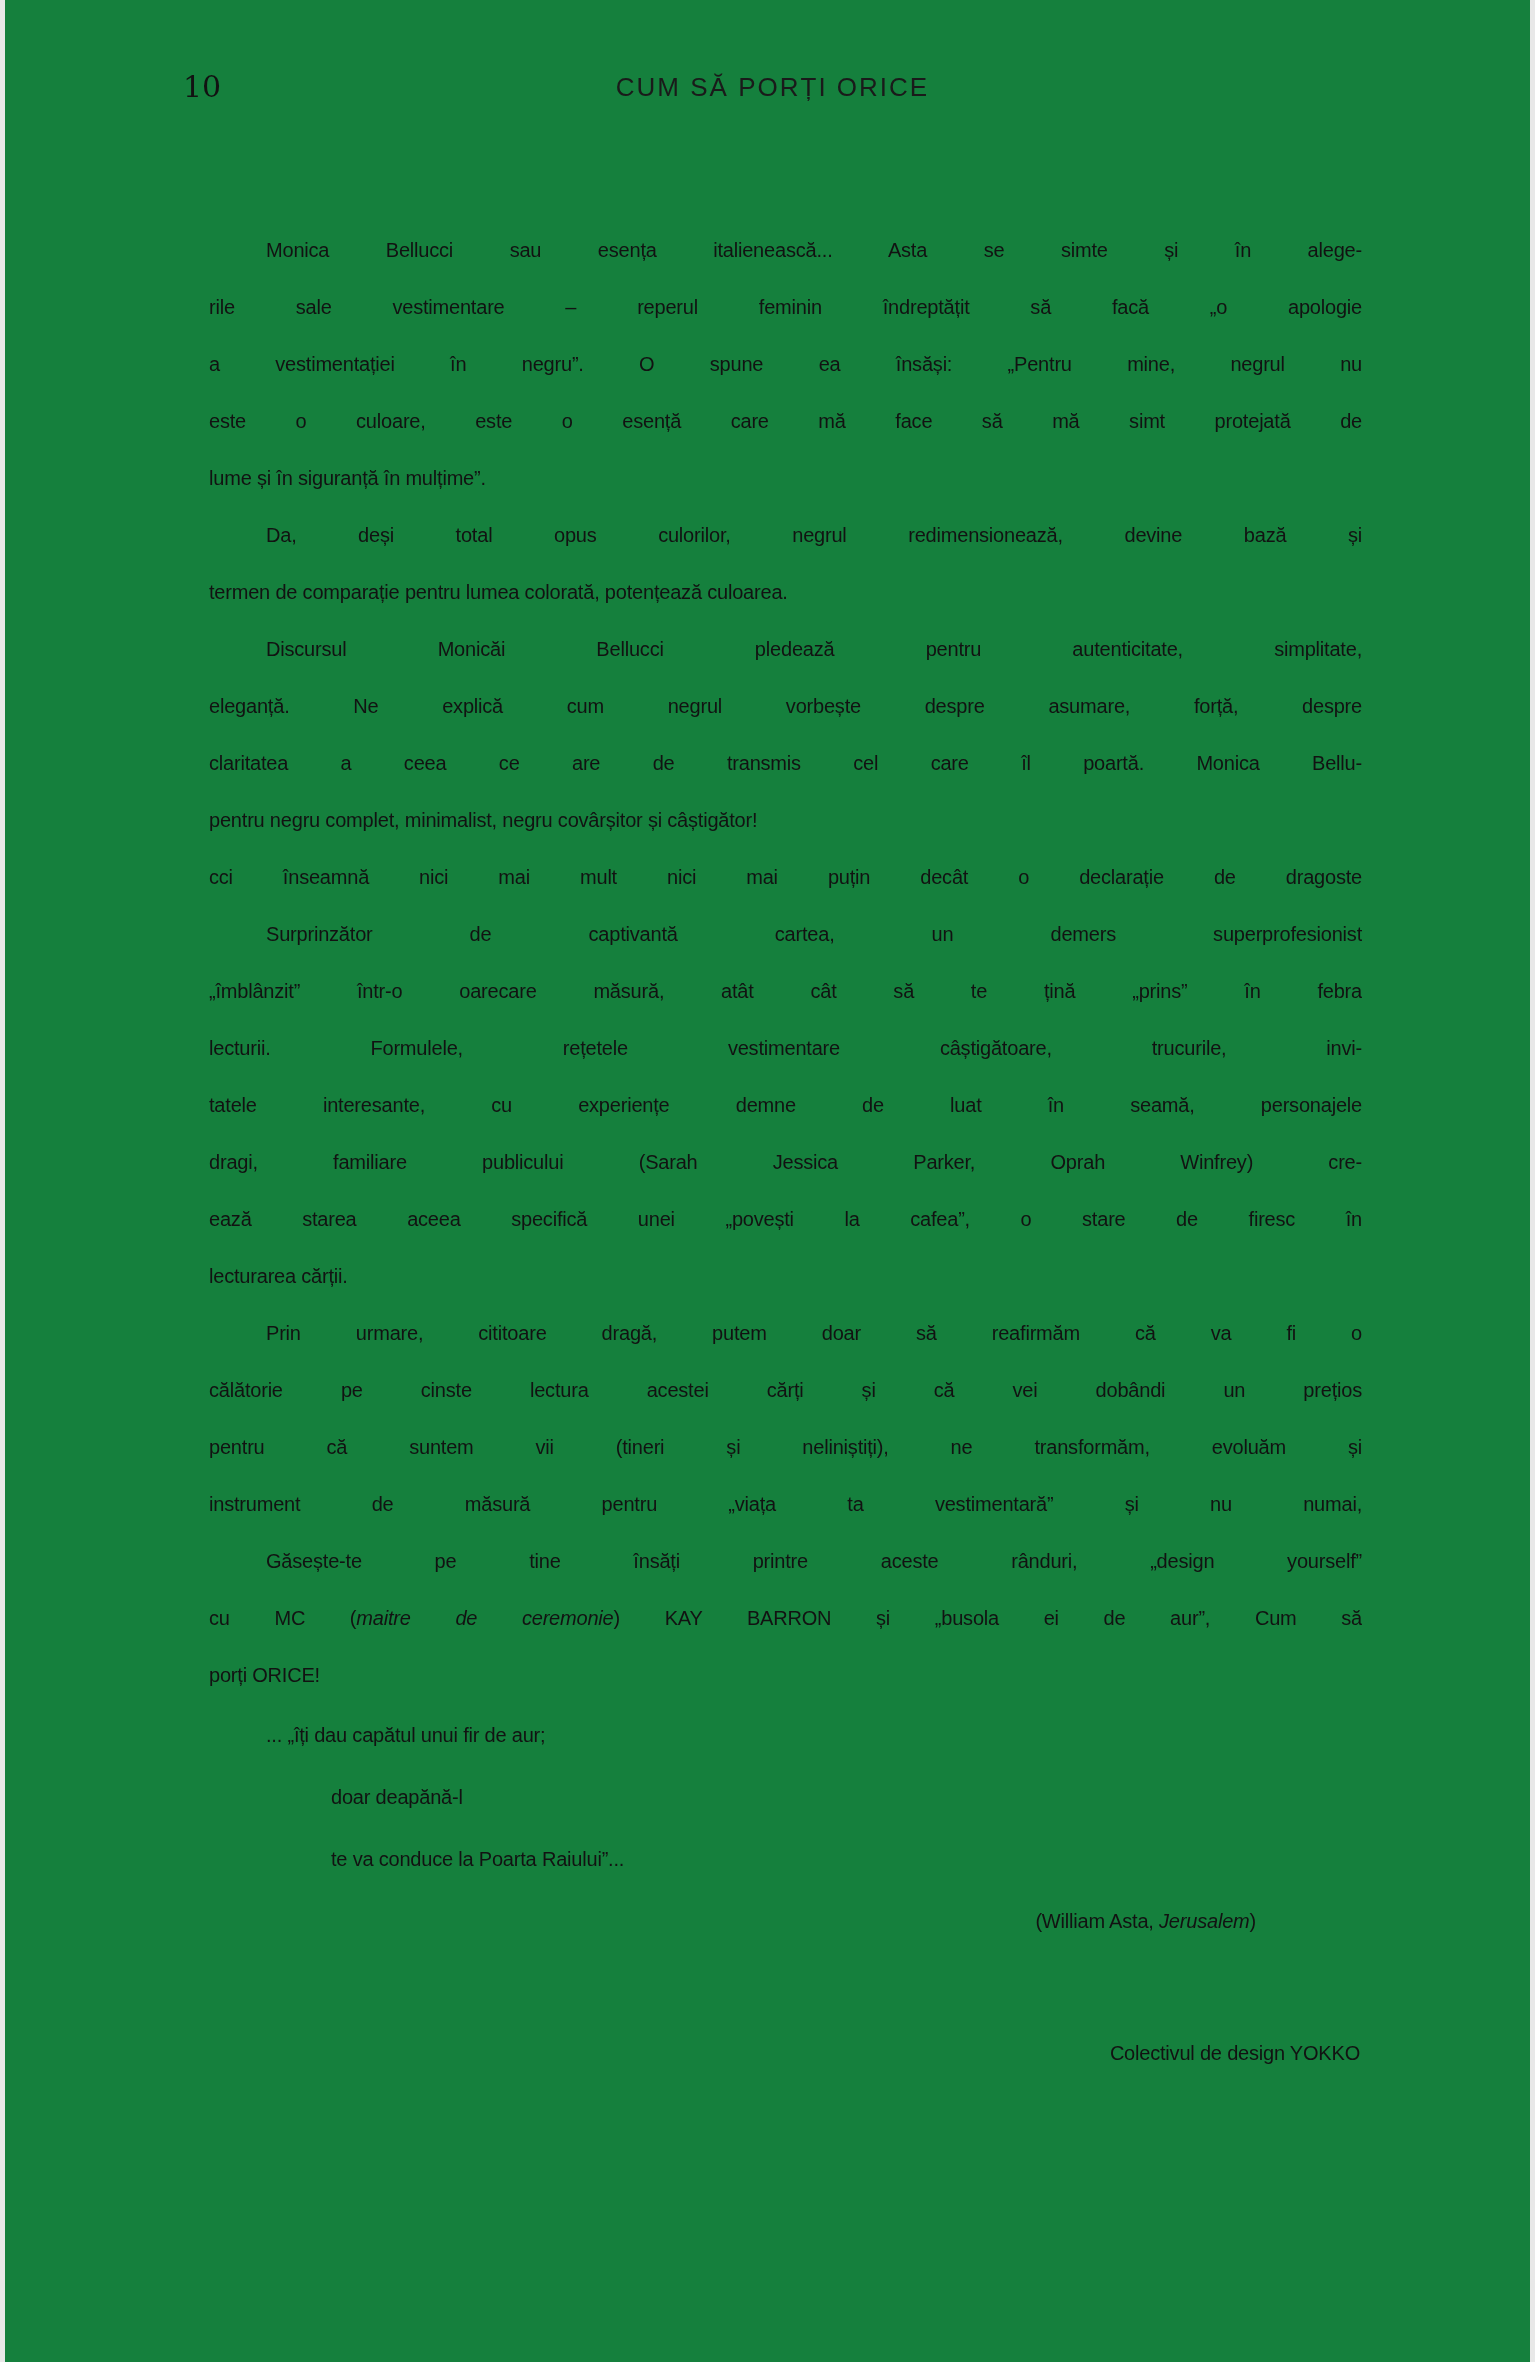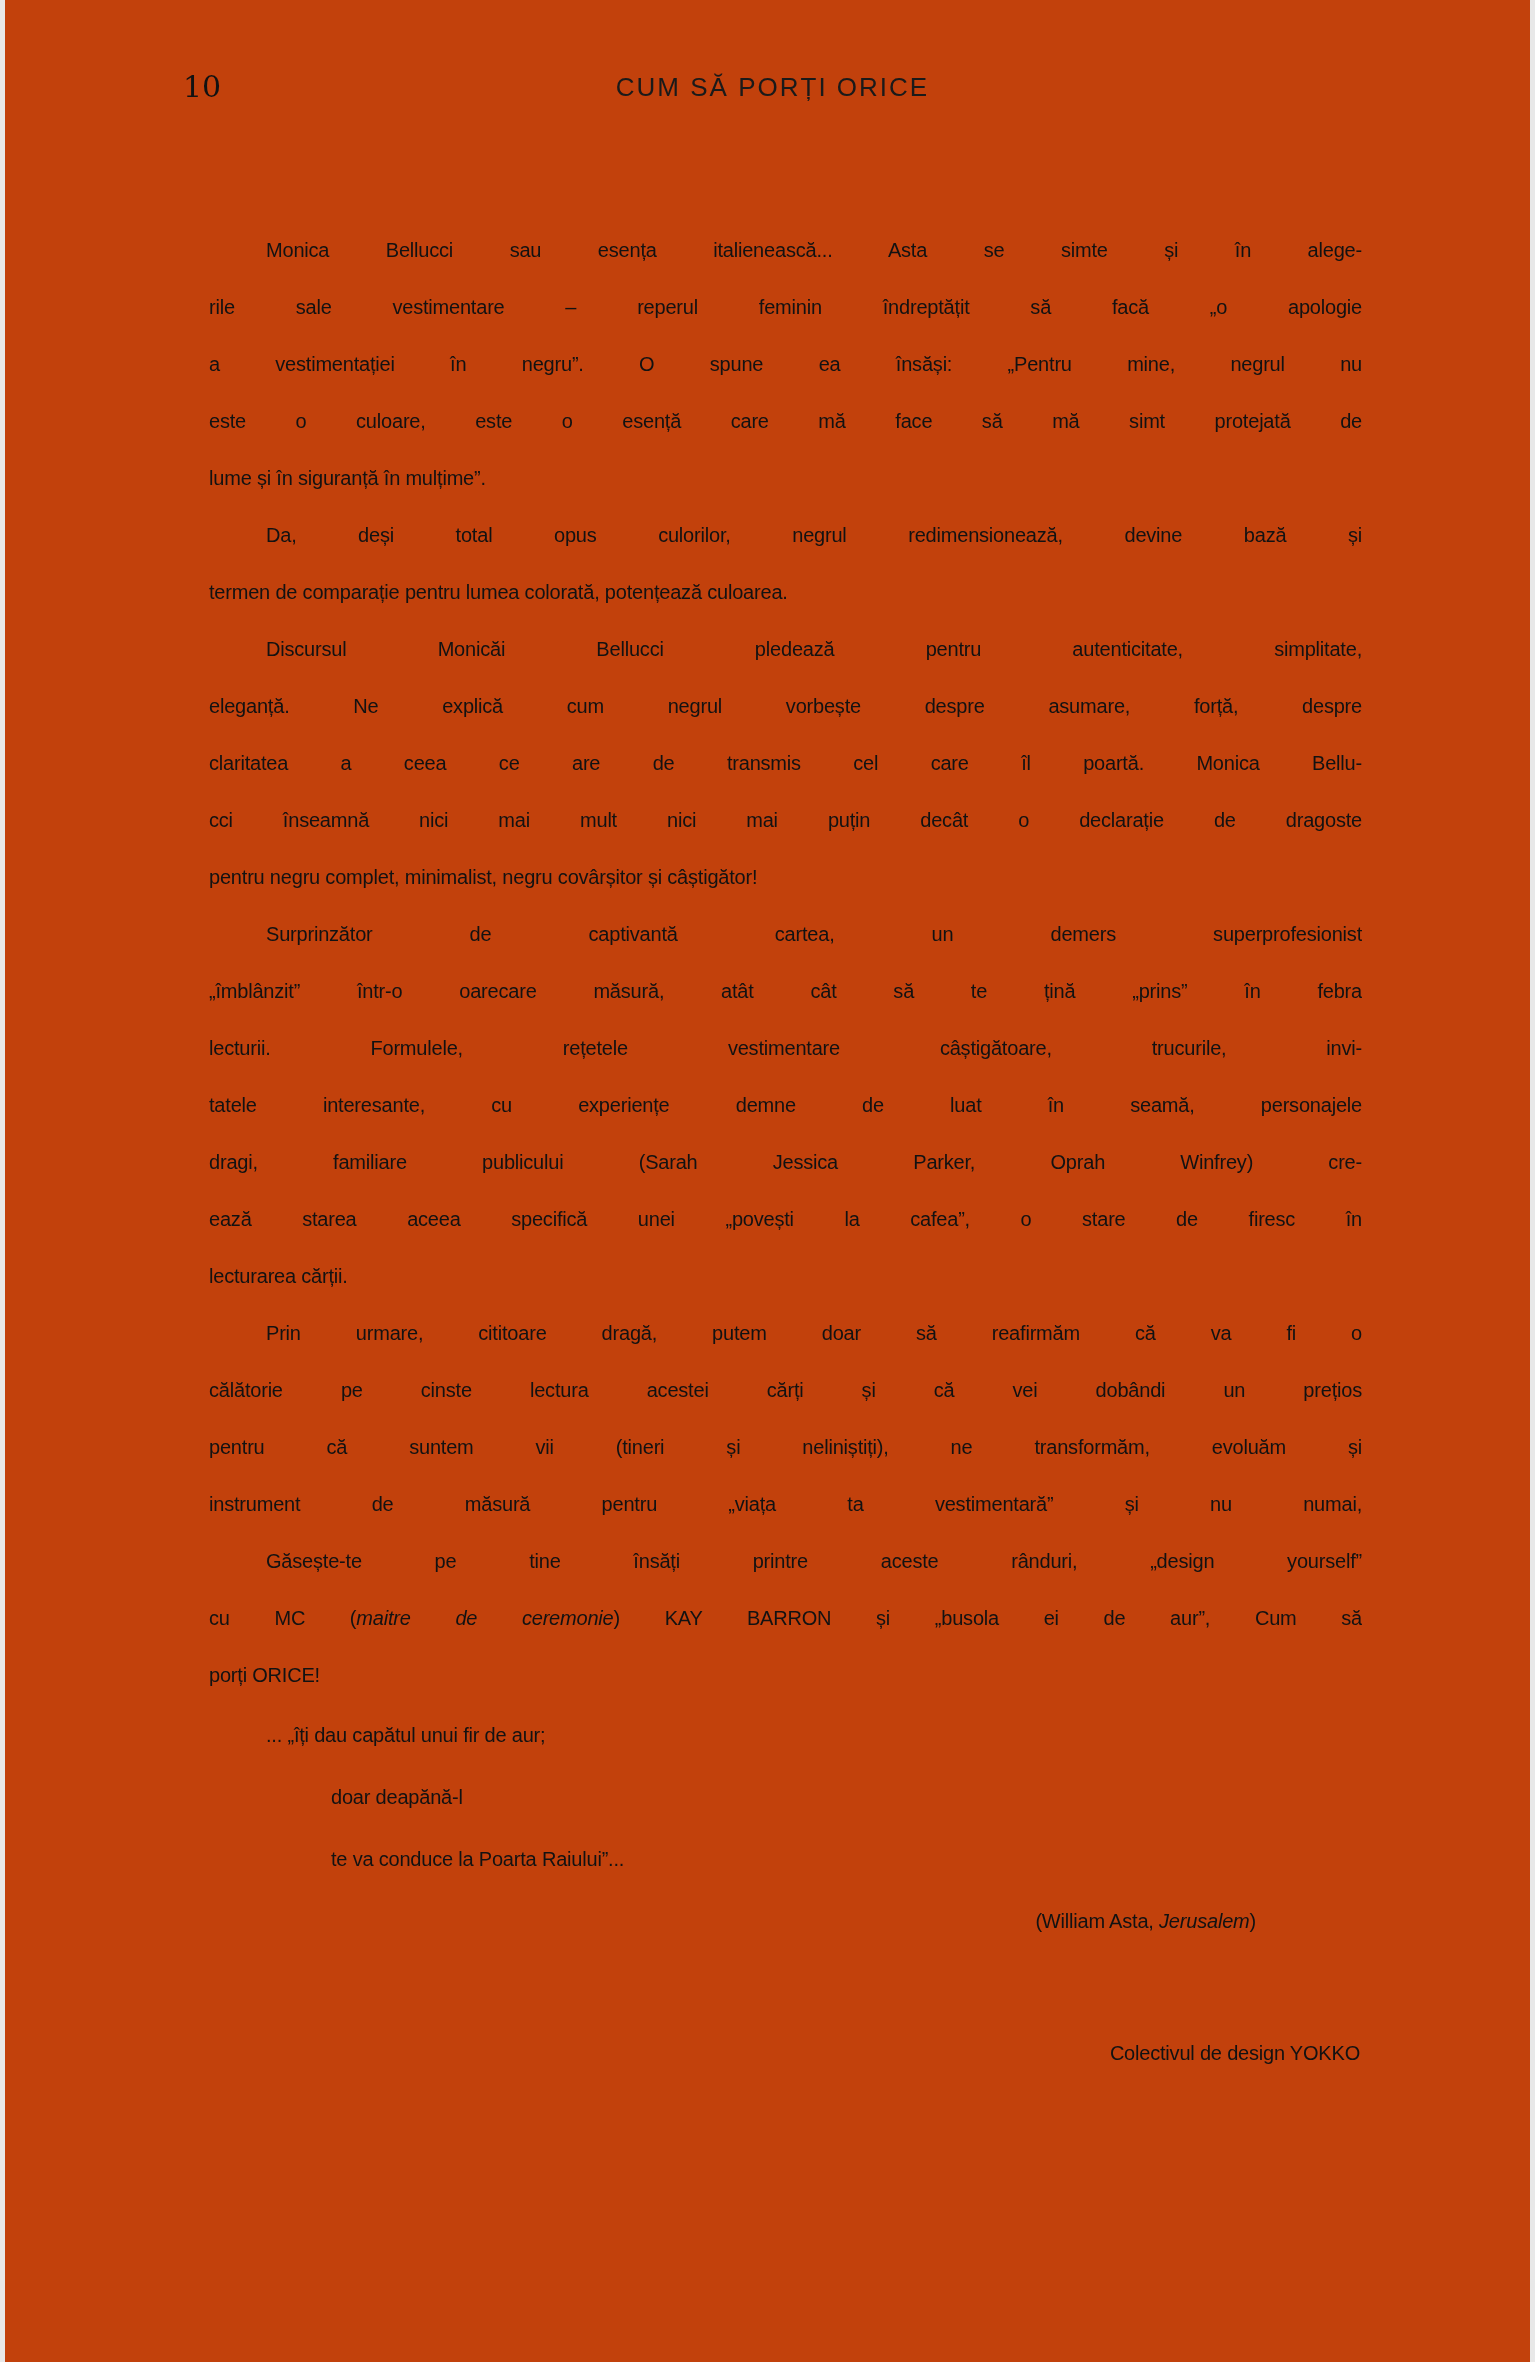--- a/index.html
+++ b/index.html
@@ -1,21 +1,21 @@
 <!DOCTYPE html>
 <html lang="ro"><head>
 <meta charset="utf-8">
 <style>
   html, body { margin: 0; padding: 0; background: #e8e8e8; }
   .page {
     position: relative;
     width: 1525px;
     height: 2362px;
     margin: 0 auto;
-    background: #c2410c;
+    background: #15803d;
     color: #121212;
     font-family: "Liberation Sans", "DejaVu Sans", sans-serif;
     overflow: hidden;
     box-sizing: border-box;
   }
   .content {
     width: 1179px;
     margin-left: 178px;
   }
   .page-header {
@@ -95,22 +95,22 @@
 
       <div class="para">
         <div class="jline indent">Da, deși total opus culorilor, negrul redimensionează, devine bază și</div>
         <div class="jline last">termen de comparație pentru lumea colorată, potențează culoarea.</div>
       </div>
 
       <div class="para">
         <div class="jline indent">Discursul Monicăi Bellucci pledează pentru autenticitate, simplitate,</div>
         <div class="jline">eleganță. Ne explică cum negrul vorbește despre asumare, forță, despre</div>
         <div class="jline">claritatea a ceea ce are de transmis cel care îl poartă. Monica Bellu-</div>
+        <div class="jline last">pentru negru complet, minimalist, negru covârșitor și câștigător!</div>
         <div class="jline">cci înseamnă nici mai mult nici mai puțin decât o declarație de dragoste</div>
-        <div class="jline last">pentru negru complet, minimalist, negru covârșitor și câștigător!</div>
       </div>
 
       <div class="para">
         <div class="jline indent">Surprinzător de captivantă cartea, un demers superprofesionist</div>
         <div class="jline">„îmblânzit” într-o oarecare măsură, atât cât să te țină „prins” în febra</div>
         <div class="jline">lecturii.  Formulele, rețetele vestimentare câștigătoare, trucurile, invi-</div>
         <div class="jline">tatele interesante, cu experiențe demne de luat în seamă, personajele</div>
         <div class="jline">dragi, familiare publicului (Sarah Jessica Parker, Oprah Winfrey) cre-</div>
         <div class="jline">ează starea aceea specifică unei „povești la cafea”, o stare de firesc în</div>
         <div class="jline last">lecturarea cărții.</div>

